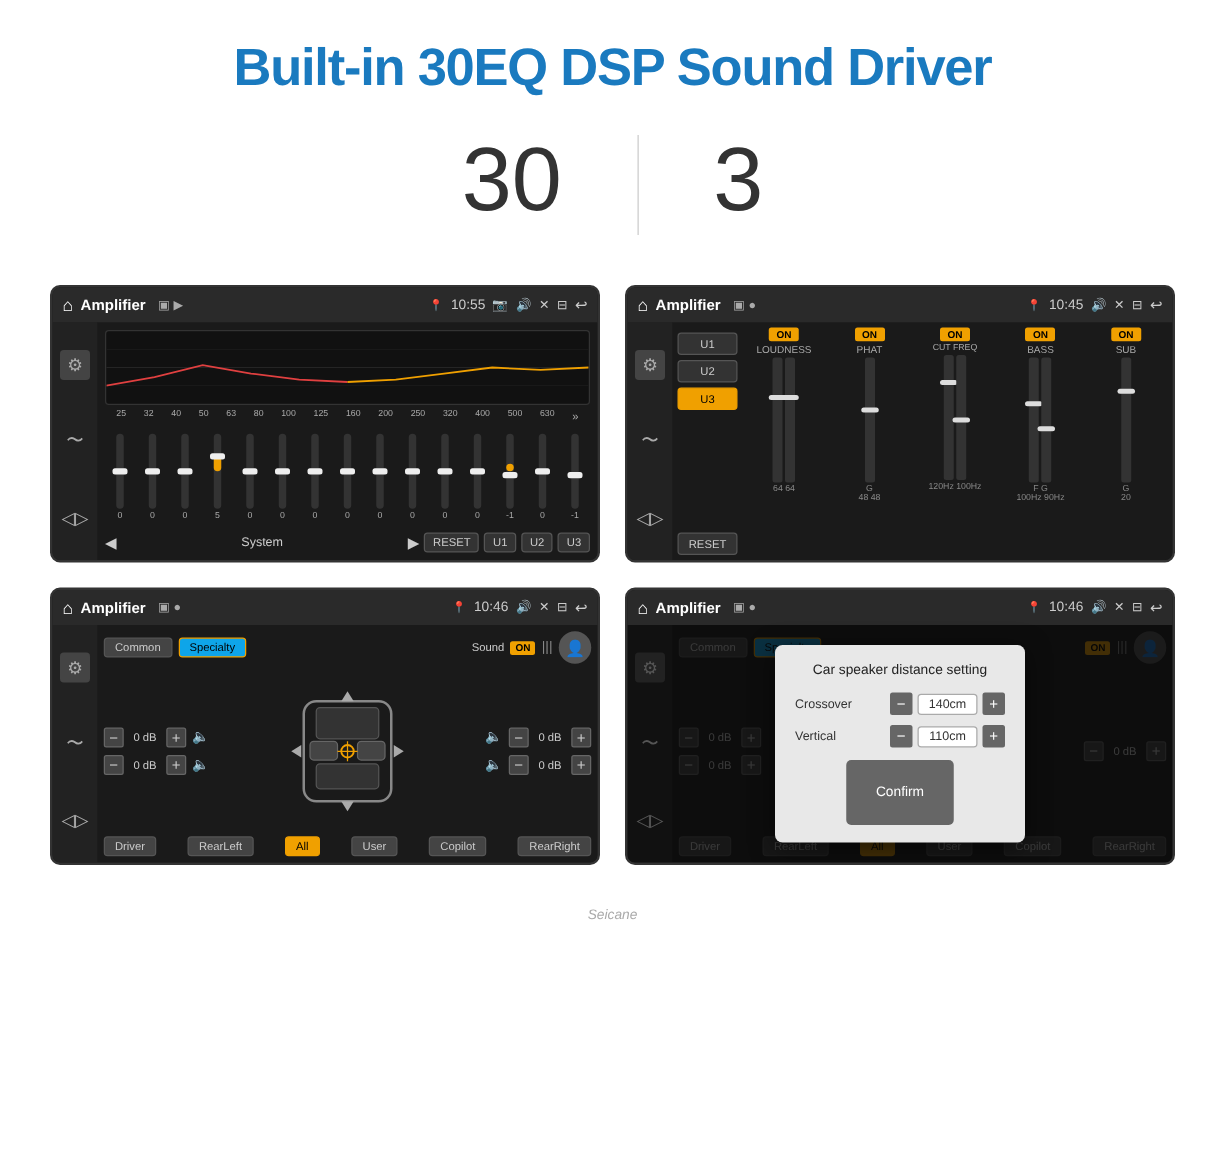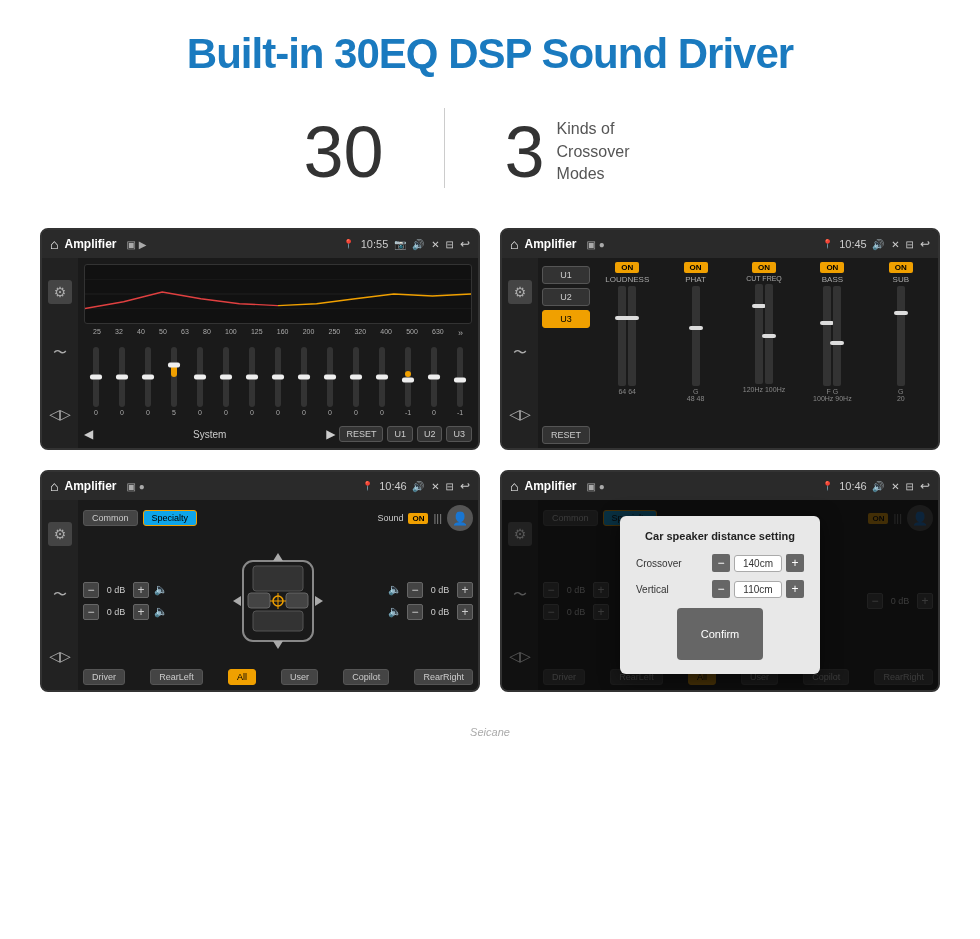--- a/index.html
+++ b/index.html
@@ -20,21 +20,21 @@
       font-size: 42px;
       font-weight: 900;
       color: #1a7abf;
       letter-spacing: -1px;
     }
 
     
     .stats-row {
       display: flex;
       justify-content: center;
-      align-items: flex-end;
+      align-items: flex-start;
       padding: 10px 0 30px;
       gap: 0;
     }
     .stat-item {
       display: flex;
       align-items: center;
       gap: 12px;
       padding: 0 60px;
     }
     .stat-number {
@@ -332,21 +332,21 @@
     }
     .dialog-box {
       background: #e8e8e8;
       border-radius: 6px;
       padding: 14px 16px;
       width: 200px;
       box-shadow: 0 4px 20px rgba(0,0,0,0.5);
     }
     .dialog-title {
       font-size: 11px;
-      font-weight: bold;
+      font-weight: normal;
       color: #222;
       text-align: center;
       margin-bottom: 12px;
     }
     .dialog-row {
       display: flex;
       align-items: center;
       justify-content: space-between;
       margin-bottom: 8px;
     }
@@ -422,21 +422,20 @@
   <h1 class="page-title">Built-in 30EQ DSP Sound Driver</h1>
 </div>
 
 <div class="stats-row">
   <div class="stat-item">
     <span class="stat-number">30</span>
   </div>
   <div class="stat-divider"></div>
   <div class="stat-item">
     <span class="stat-number">3</span>
-    <span class="stat-desc">Kinds of<br>Crossover Modes</span>
   </div>
 </div>
 
 <div class="screens-grid">
 
   <div class="screen">
     <div class="screen-topbar">
       <span class="topbar-home">⌂</span>
       <span class="topbar-title">Amplifier</span>
       <span style="font-size:10px;color:#aaa;">▣ ▶</span>

